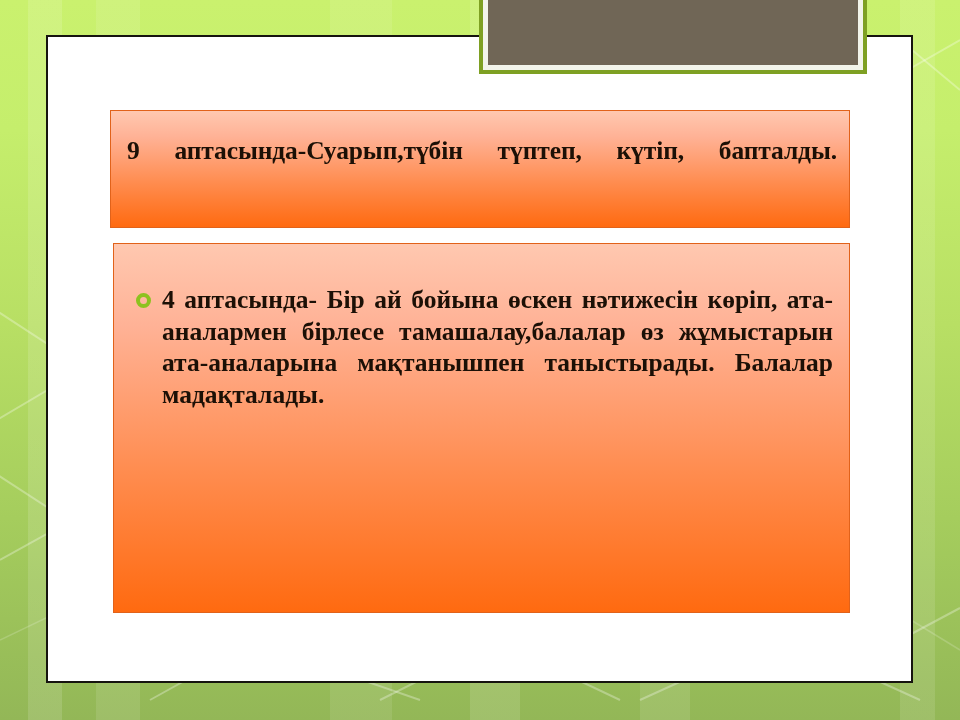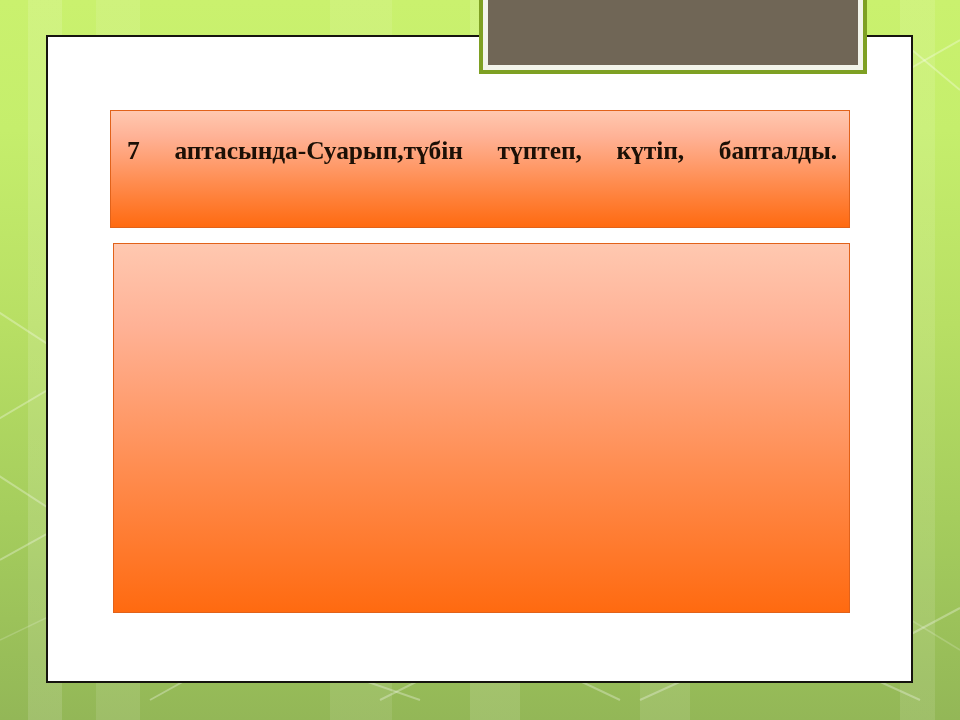--- a/index.html
+++ b/index.html
@@ -213,21 +213,25 @@
     </svg>
   </div>
 
   <div class="panel"></div>
 
   <div class="photo-frame">
     <div class="photo-inner"></div>
   </div>
 
   <div class="orange-box box-top">
-    <p class="para">7 аптасында-Суарып,түбін  түптеп, күтіп, бапталды.</p>
+    <p class="para">9 аптасында-Суарып,түбін  түптеп, күтіп, бапталды.</p>
   </div>
 
   <div class="orange-box box-bottom">
     <ul class="bullets">
+      <li class="bullet-item">
+        <span class="bullet-marker"></span>
+        <span class="bullet-text">4 аптасында- Бір  ай  бойына  өскен  нәтижесін  көріп, ата-аналармен  бірлесе  тамашалау,балалар  өз  жұмыстарын  ата-аналарына  мақтанышпен  таныстырады.  Балалар  мадақталады.</span>
+      </li>
     </ul>
   </div>
 
 </div>
 
 </body></html>

